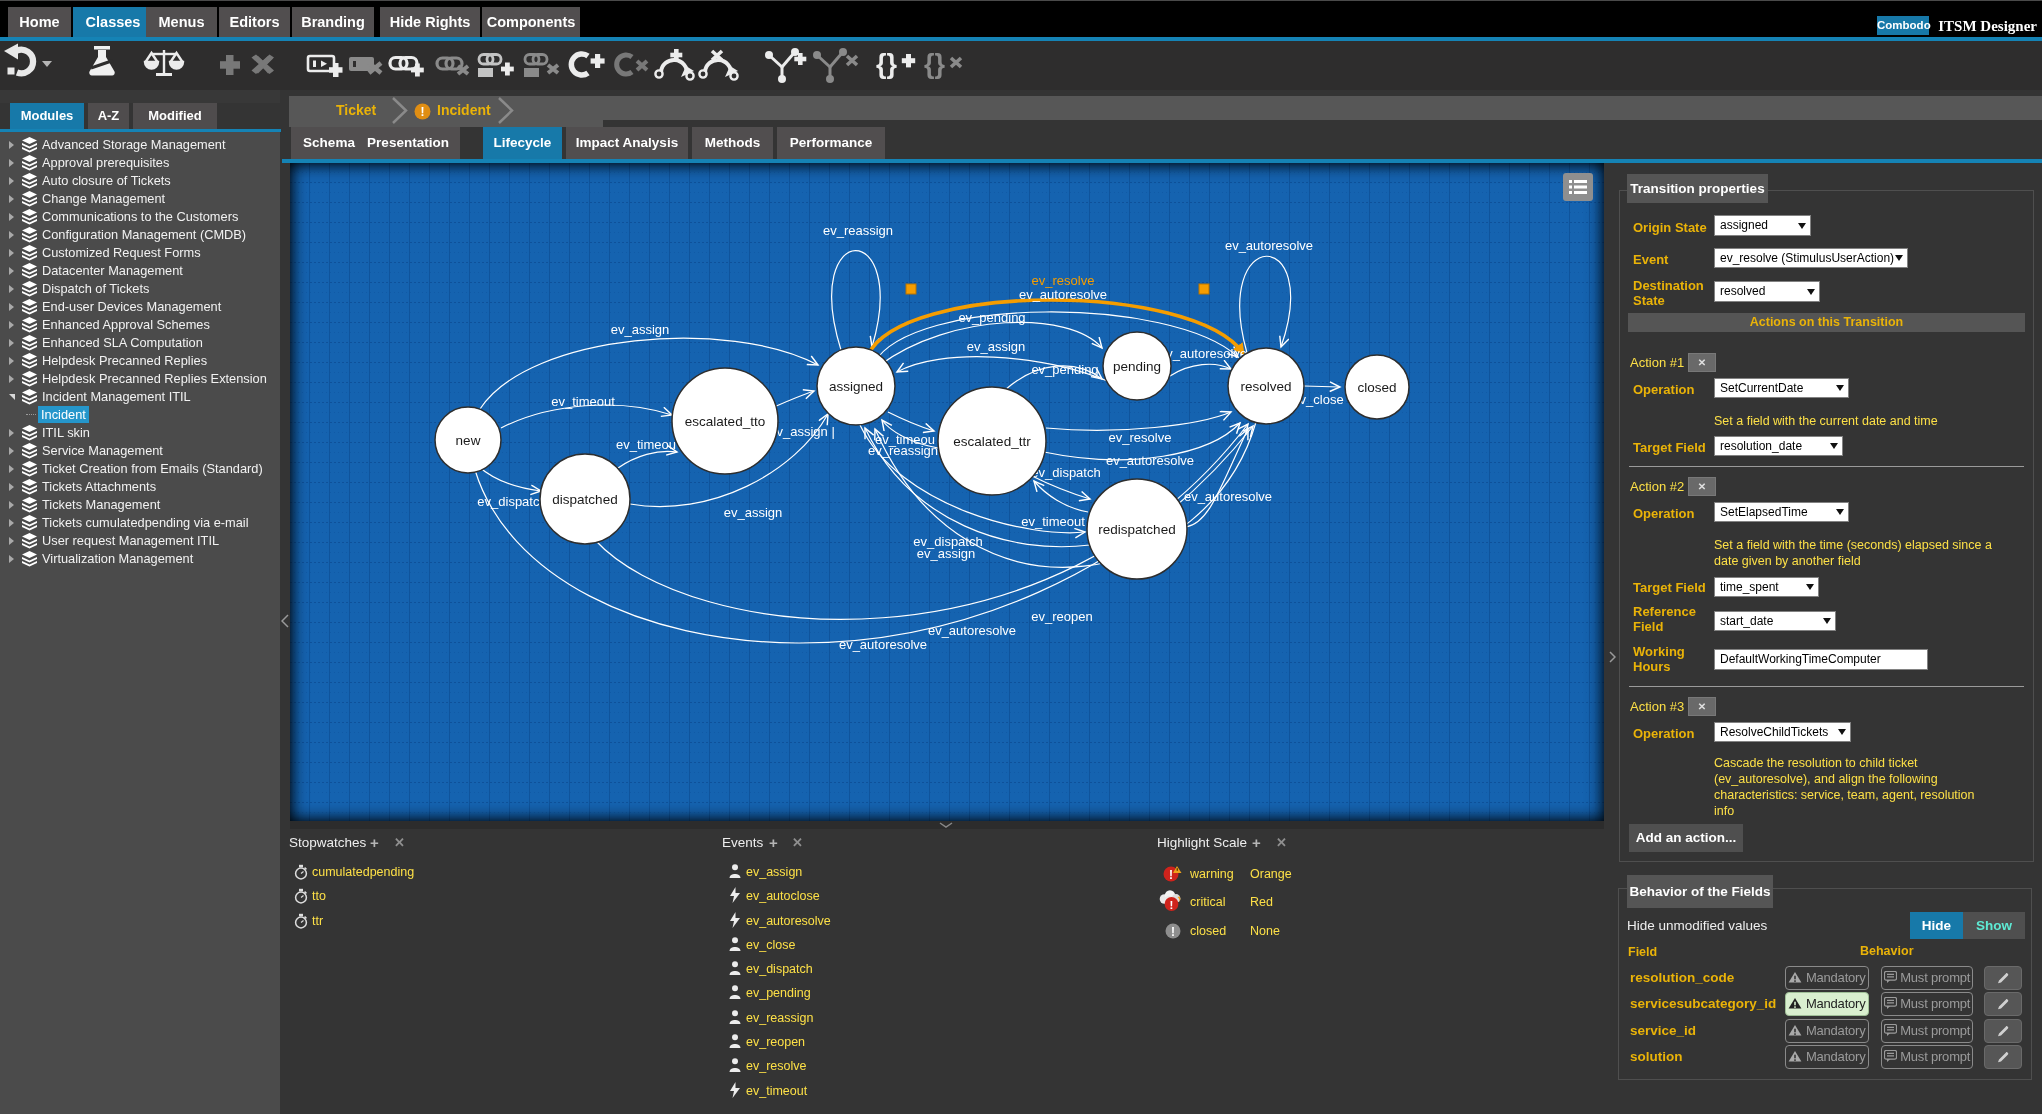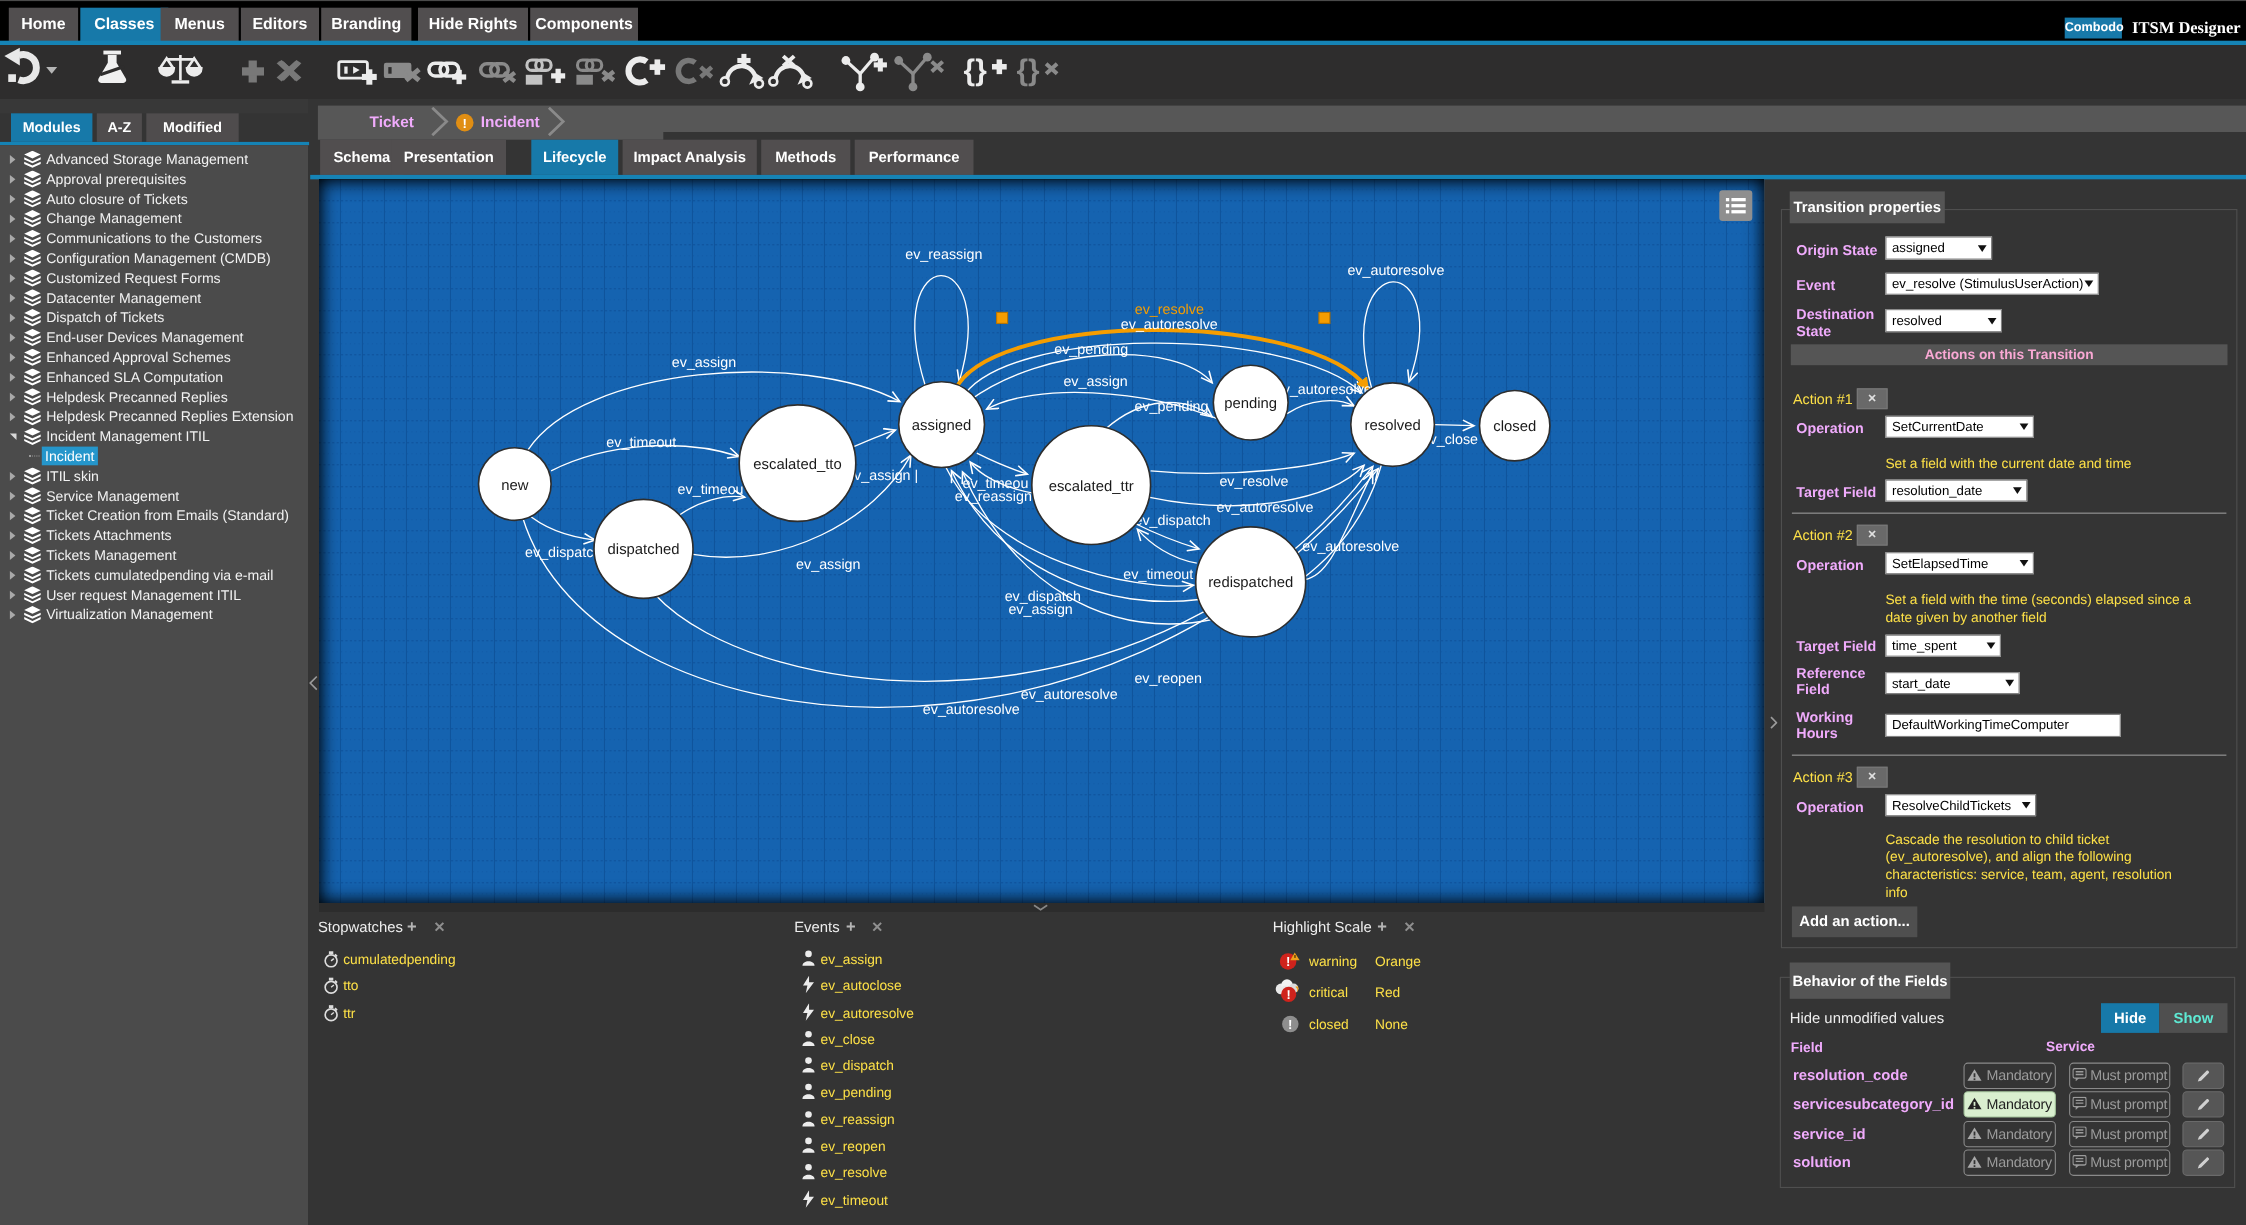--- a/index.html
+++ b/index.html
@@ -6,21 +6,21 @@
 .a{position:absolute}
 .tab{position:absolute;top:7px;height:31px;background:#514e4f;color:#fff;font-weight:bold;font-size:14.5px;line-height:31px;text-align:center}
 .tab.on{background:#1779a9}
 .ltab{position:absolute;top:127px;height:32px;background:#514e4f;color:#fff;font-weight:bold;font-size:13.5px;line-height:32px;text-align:center}
 .ltab.on{background:#1779a9}
 .stab{position:absolute;top:103px;height:26px;background:#4f4c4d;color:#fff;font-weight:bold;font-size:13px;line-height:26px;text-align:center}
 .stab.on{background:#1779a9}
 .tr{position:absolute;left:0;width:278px;height:18px;color:#f2f2f2;font-size:12.8px;line-height:18px;white-space:nowrap}
 .tr .tx{position:absolute;left:42px;top:0}
 .exp{position:absolute;left:9px;top:5px;width:0;height:0;border:4px solid transparent;border-left:5px solid #a9a9a9}
-.lbl{position:absolute;color:#f0abfc;font-size:13px;font-weight:bold;white-space:nowrap}
+.lbl{position:absolute;color:#eab308;font-size:13px;font-weight:bold;white-space:nowrap}
 .txt{position:absolute;color:#fde047;font-size:12.5px;white-space:nowrap}
 .sel{position:absolute;background:#fff;border:1px solid #828282;color:#000;font-size:12px;padding-left:5px;white-space:nowrap;overflow:hidden}
 .sel i{position:absolute;right:4px;width:0;height:0;border:4.5px solid transparent;border-top:6px solid #111;font-style:normal}
 .xbtn{position:absolute;width:28px;height:19px;background:#696969;border:1px solid #787878;color:#e0e0e0;font-weight:bold;font-size:10px;text-align:center;line-height:18px}
 .hr{position:absolute;height:1px;background:#9a9a9a}
 .bbtn{position:absolute;height:24px;border:1px solid #8a8a8a;border-radius:4px;color:#9b9b9b;font-size:13px;text-align:center;line-height:22px;white-space:nowrap;letter-spacing:-0.2px}
 .ebtn{position:absolute;width:38px;height:24px;border-radius:4px;background:#565656;border:1px solid #6a6a6a}
 .fs{position:absolute;border:1px solid #4f4f4f}
 .leg{position:absolute;background:#555;color:#fff;font-weight:bold;font-size:13.5px;text-align:center}
 .ph{color:#eee;font-size:13.5px;position:absolute;white-space:nowrap}
@@ -609,21 +609,21 @@
 <div id="rightpanel">
 <div class="fs" style="left:1619px;top:190px;width:415px;height:672px"></div>
 <div class="leg" style="left:1627px;top:174px;width:141px;height:29px;line-height:29px">Transition properties</div>
 
 <div class="lbl" style="left:1633px;top:220px">Origin State</div>
 <div class="sel" style="left:1714px;top:215px;width:97px;height:21px;line-height:19px">assigned<i style="top:7px"></i></div>
 <div class="lbl" style="left:1633px;top:252px">Event</div>
 <div class="sel" style="left:1714px;top:248px;width:194px;height:20px;line-height:18px">ev_resolve (StimulusUserAction)<i style="top:6px"></i></div>
 <div class="lbl" style="left:1633px;top:278px">Destination<br>State</div>
 <div class="sel" style="left:1714px;top:281px;width:106px;height:21px;line-height:19px">resolved<i style="top:7px"></i></div>
-<div class="a" style="left:1628px;top:313px;width:397px;height:19px;background:#555;color:#f9a8d4;font-weight:bold;font-size:12.5px;text-align:center;line-height:19px">Actions on this Transition</div>
+<div class="a" style="left:1628px;top:313px;width:397px;height:19px;background:#555;color:#eab308;font-weight:bold;font-size:12.5px;text-align:center;line-height:19px">Actions on this Transition</div>
 
 <div class="txt" style="left:1630px;top:355px;font-size:13px">Action #1</div>
 <div class="xbtn" style="left:1688px;top:353px">✕</div>
 <div class="lbl" style="left:1633px;top:382px">Operation</div>
 <div class="sel" style="left:1714px;top:378px;width:135px;height:20px;line-height:18px">SetCurrentDate<i style="top:6px"></i></div>
 <div class="txt" style="left:1714px;top:414px">Set a field with the current date and time</div>
 <div class="lbl" style="left:1633px;top:440px">Target Field</div>
 <div class="sel" style="left:1714px;top:436px;width:129px;height:20px;line-height:18px">resolution_date<i style="top:6px"></i></div>
 <div class="hr" style="left:1629px;top:466px;width:395px"></div>
 
@@ -650,21 +650,21 @@
 <div class="txt" style="left:1714px;top:788px">characteristics: service, team, agent, resolution</div>
 <div class="txt" style="left:1714px;top:804px">info</div>
 <div class="a" style="left:1629px;top:824px;width:114px;height:28px;background:#4f4f4f;color:#fff;font-weight:bold;font-size:13.5px;text-align:center;line-height:28px">Add an action...</div>
 
 <div class="fs" style="left:1618px;top:888px;width:414px;height:192px"></div>
 <div class="leg" style="left:1627px;top:875px;width:146px;height:33px;line-height:33px">Behavior of the Fields</div>
 <div class="ph" style="left:1627px;top:918px">Hide unmodified values</div>
 <div class="a" style="left:1910px;top:912px;width:53px;height:27px;background:#1779a9;color:#fff;font-weight:bold;font-size:13.5px;text-align:center;line-height:27px">Hide</div>
 <div class="a" style="left:1963px;top:912px;width:62px;height:27px;background:#4f4f4f;color:#5eead4;font-weight:bold;font-size:13.5px;text-align:center;line-height:27px">Show</div>
 <div class="lbl" style="left:1628px;top:945px;font-size:12.5px">Field</div>
-<div class="lbl" style="left:1860px;top:944px;font-size:12.5px">Service</div>
+<div class="lbl" style="left:1860px;top:944px;font-size:12.5px">Behavior</div>
 
 <svg width="0" height="0" style="position:absolute">
       <defs>
 <g id="wrn">
           <path d="M7 1 L13.4 11.5 H0.6 Z" fill="#a9a9a9"></path>
           <rect x="6.2" y="4.7" width="1.6" height="3.6" fill="#333"></rect>
           <rect x="6.2" y="9.3" width="1.6" height="1.6" fill="#333"></rect>
         </g>
 <g id="wrnd">
           <path d="M7 1 L13.4 11.5 H0.6 Z" fill="#222"></path>

